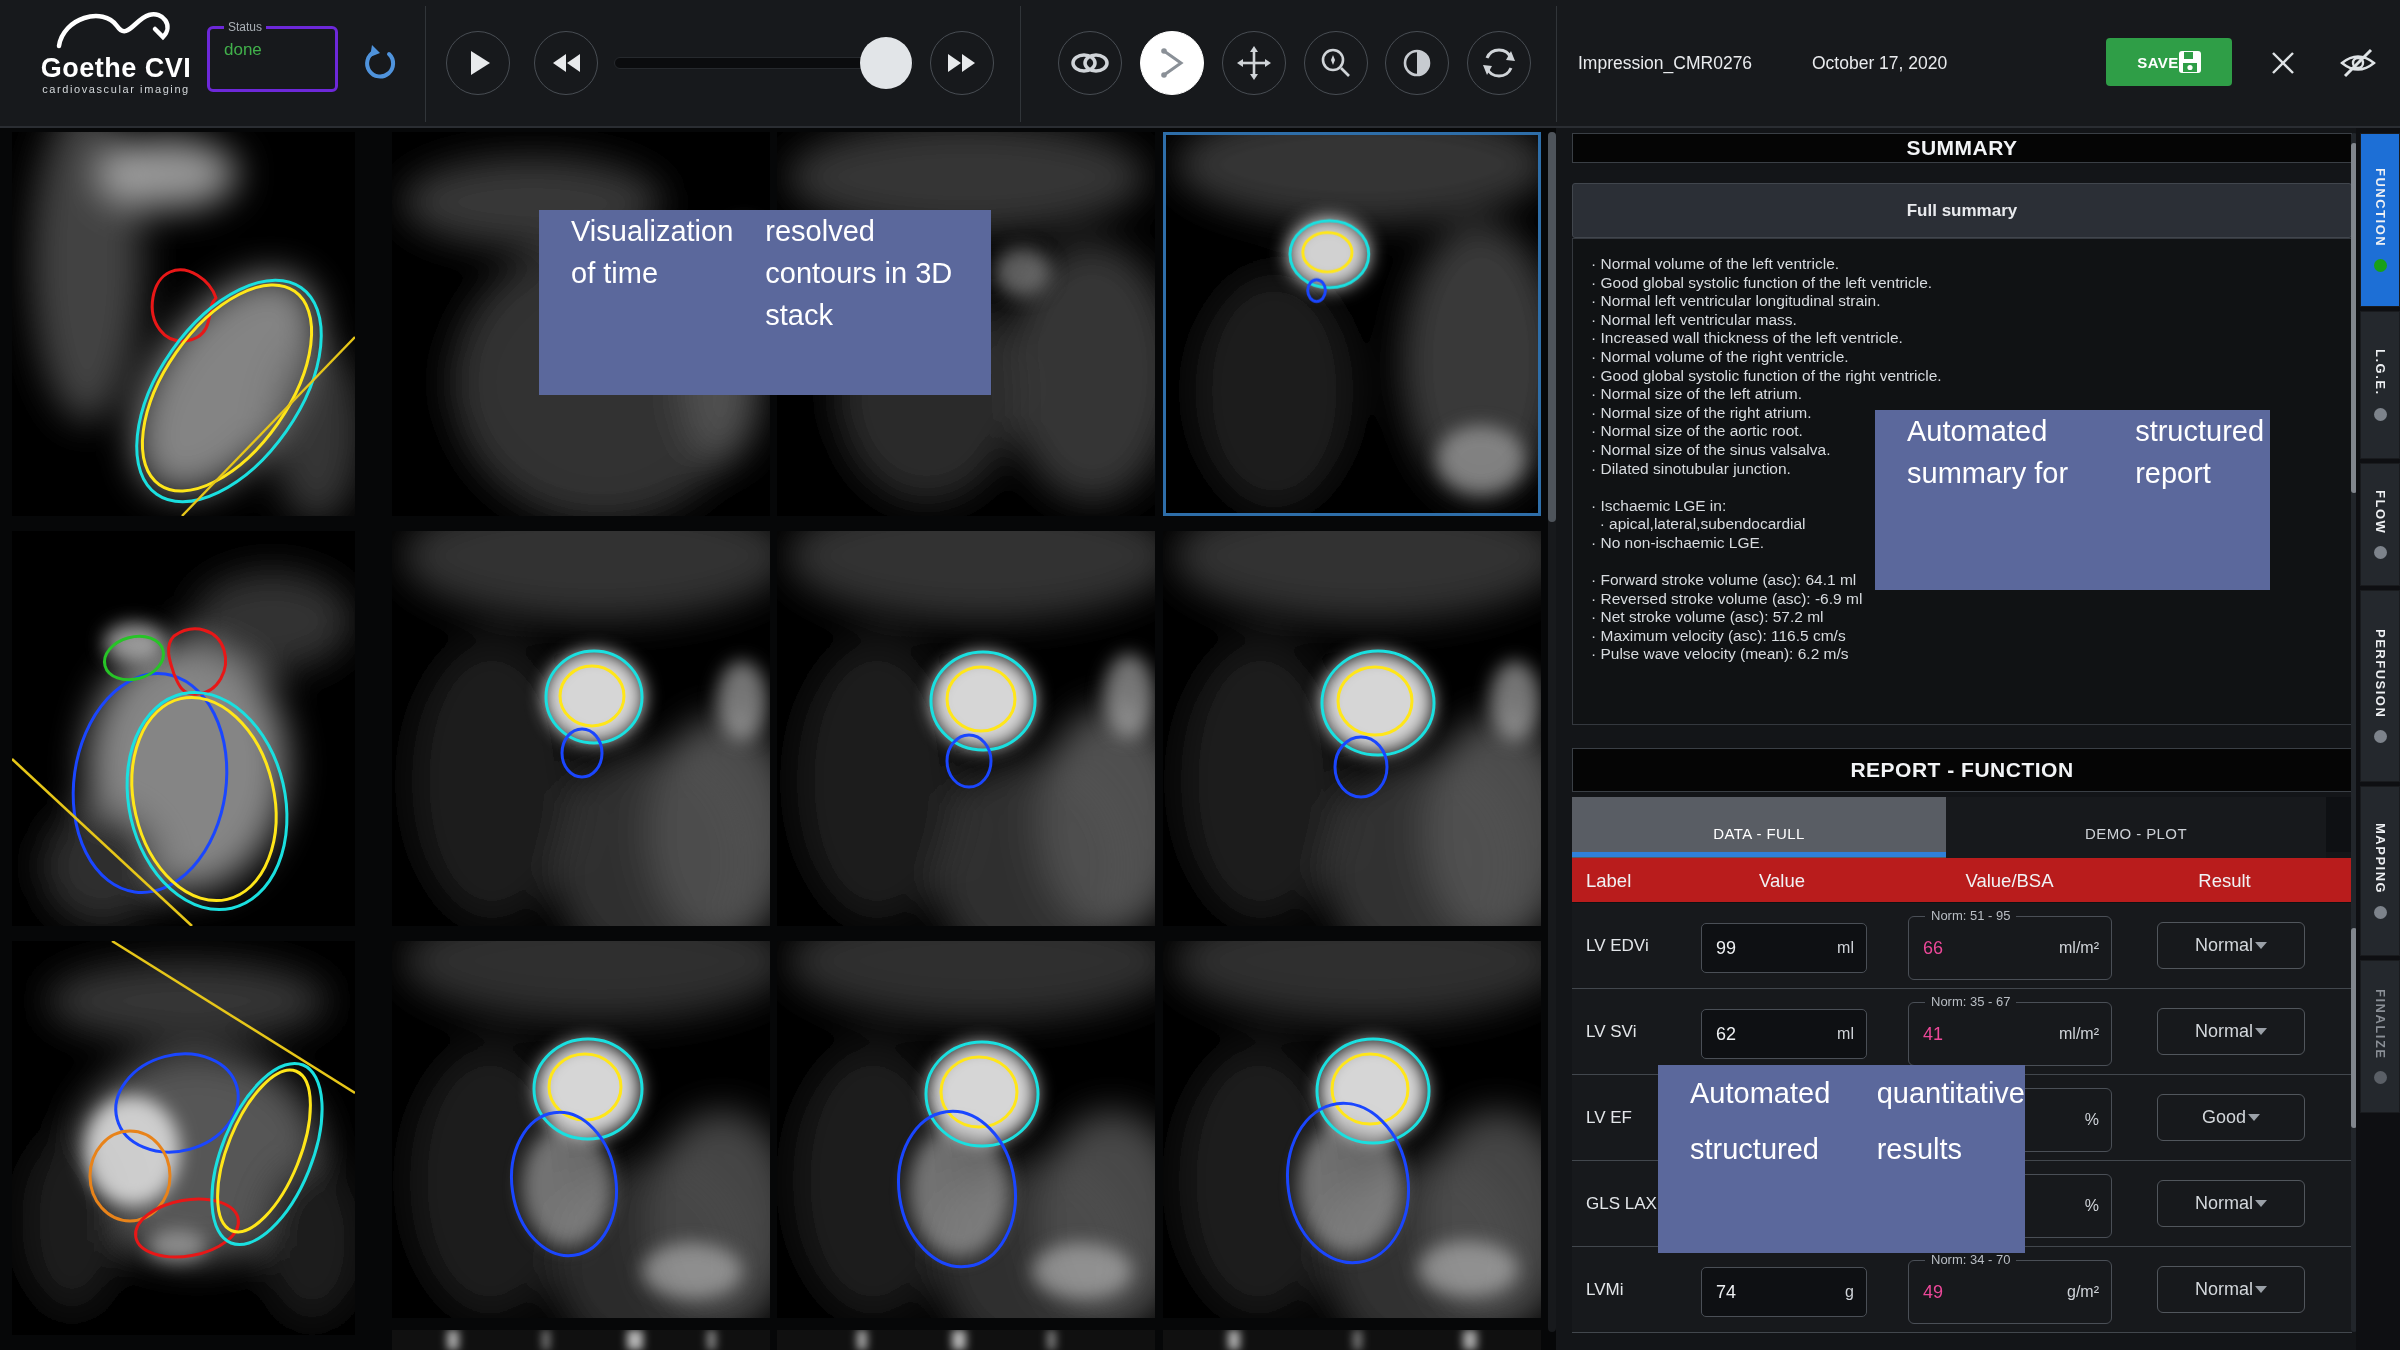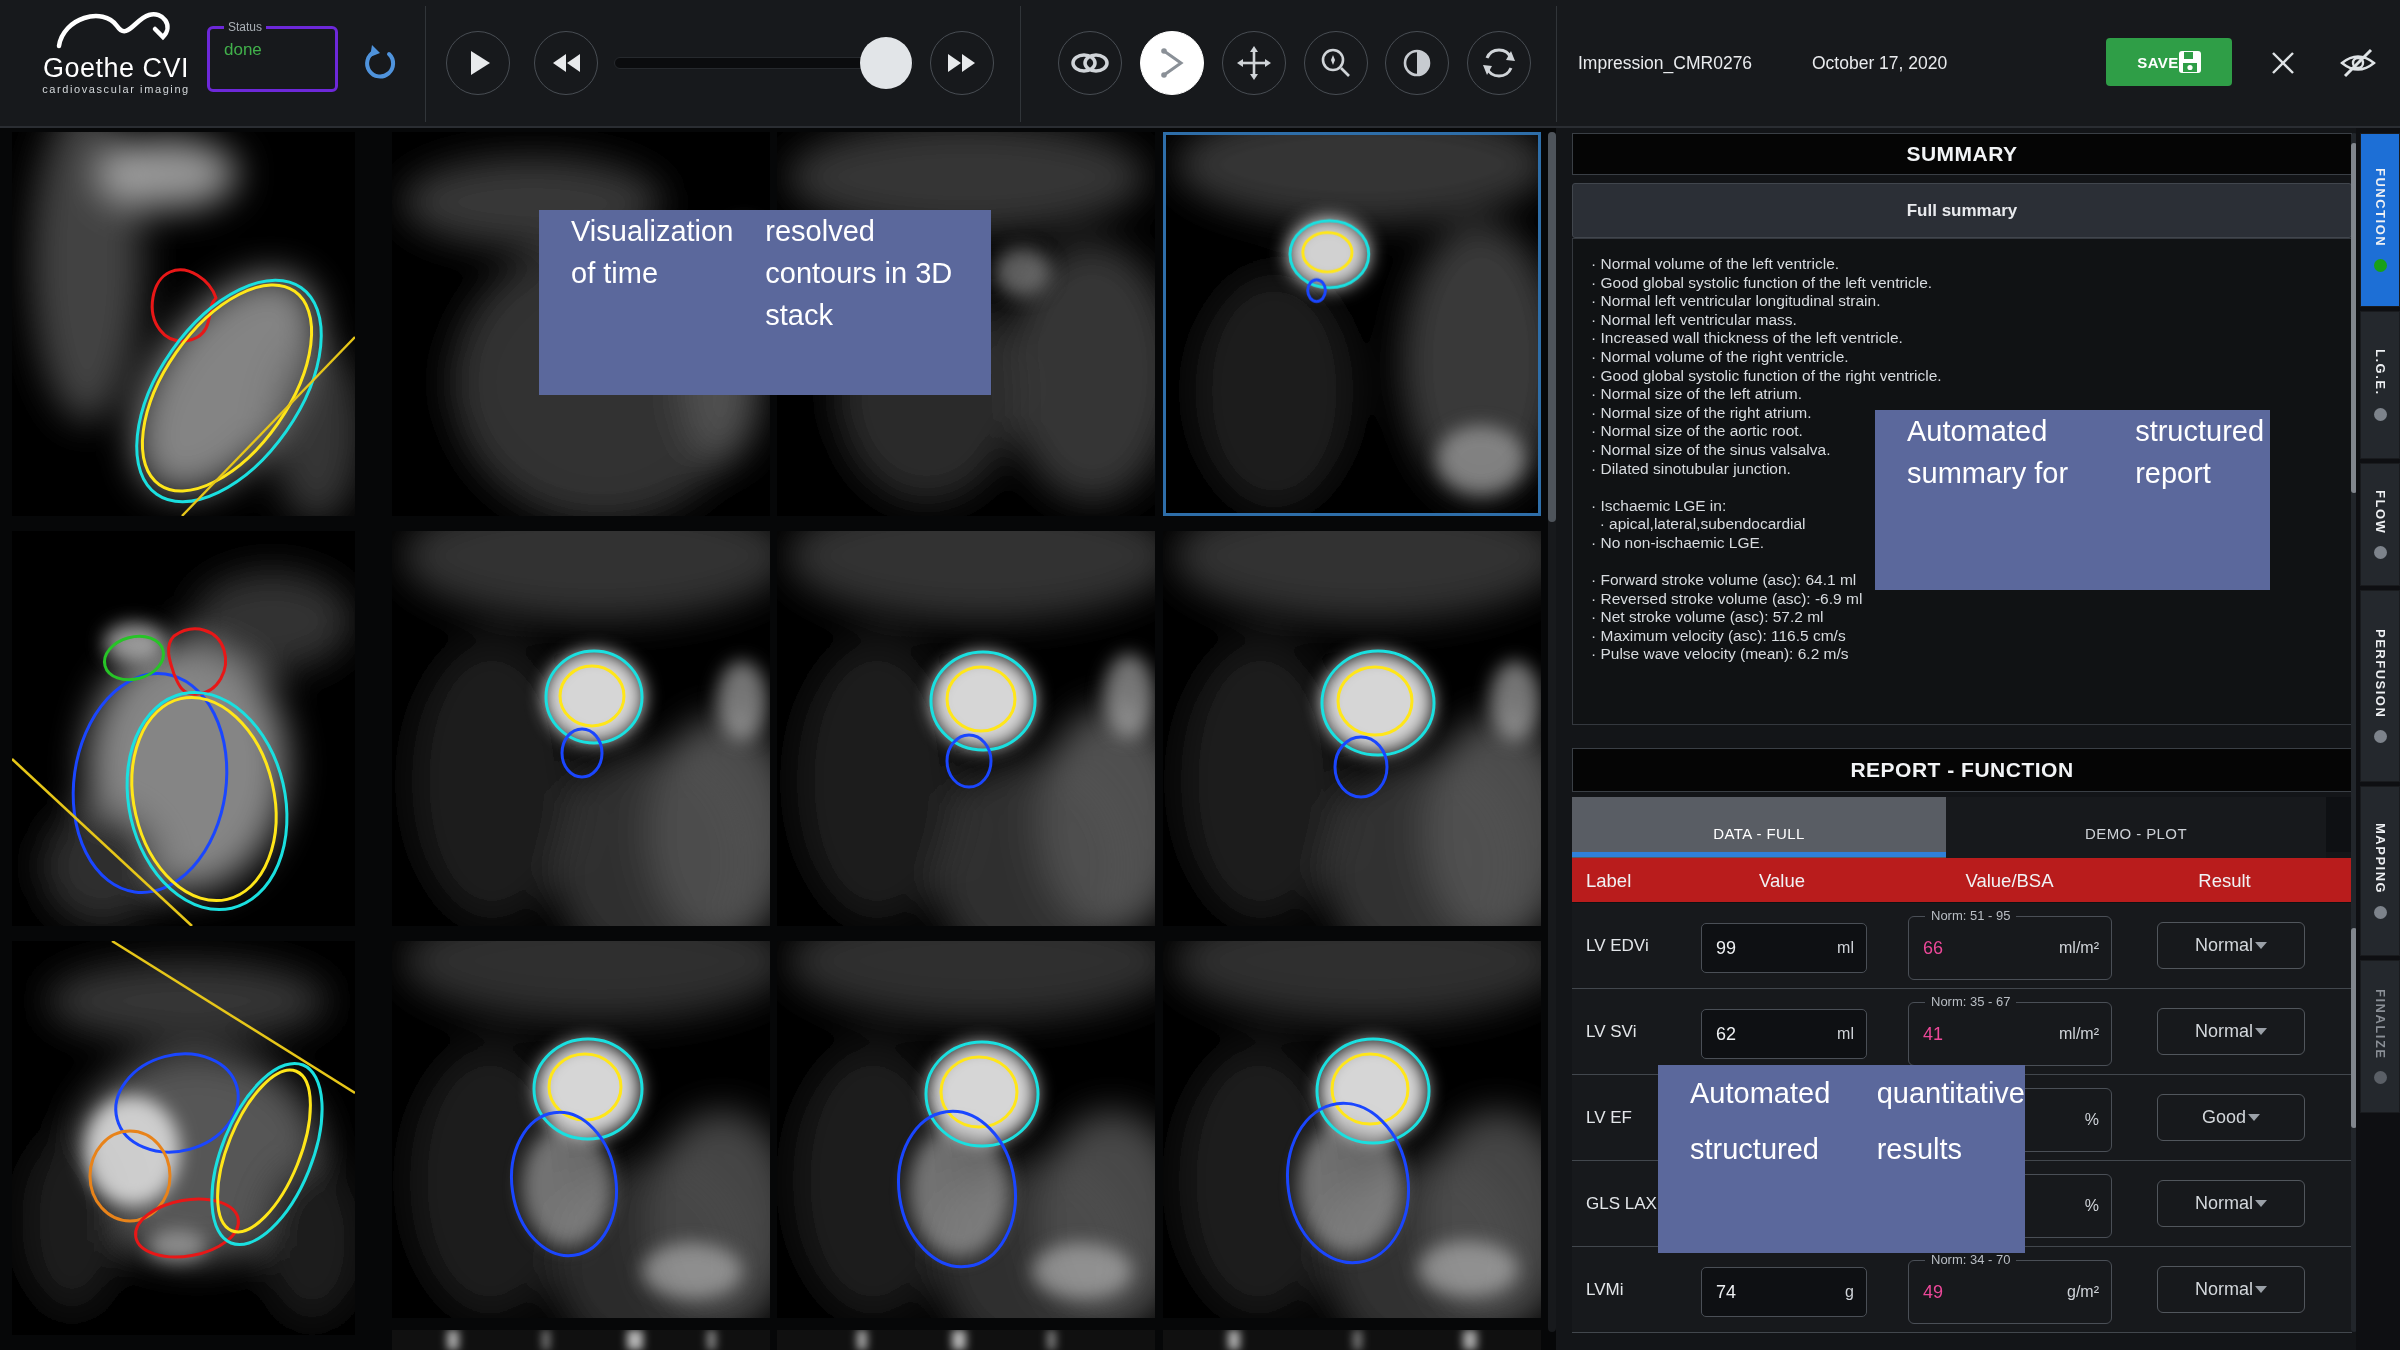--- a/index.html
+++ b/index.html
@@ -5,21 +5,21 @@
   html,body{margin:0;padding:0;background:#000;}
   *{box-sizing:border-box;}
   #stage{position:relative;width:2400px;height:1350px;background:#060708;overflow:hidden;
          font-family:"Liberation Sans",sans-serif;color:#dfe2e6;}
   .abs{position:absolute;}
 
   
   #topbar{left:0;top:0;width:2400px;height:128px;background:#17191c;border-bottom:2px solid #2a2d32;}
   .vsep{position:absolute;top:6px;height:116px;width:1px;background:#313539;}
   #logo{left:10px;top:4px;width:212px;text-align:center;}
-  #logo .t1{font-size:27px;font-weight:normal;color:#fff;letter-spacing:.5px;line-height:28px;}
+  #logo .t1{font-size:27px;font-weight:bold;color:#fff;letter-spacing:.5px;line-height:28px;}
   #logo .t2{font-size:11px;color:#d3d7da;letter-spacing:1.6px;margin-top:1px;}
   fieldset#statusbox{position:absolute;left:207px;top:20px;width:131px;height:72px;margin:0;
     border:3px solid #6d28d9;border-radius:6px;padding:4px 14px;}
   #statusbox legend{font-size:12px;color:#aab0b6;padding:0 4px;}
   #statusbox .val{font-size:17px;color:#41b04b;margin-top:2px;}
   .cirbtn{position:absolute;width:64px;height:64px;border-radius:50%;border:1.5px solid #484d53;top:31px;
           display:flex;align-items:center;justify-content:center;background:transparent;}
   .cirbtn.white{background:#fff;border-color:#fff;}
   #slider-track{left:614px;top:57px;width:300px;height:12px;background:#0b0c0e;border-radius:7px;border:1px solid #26292d;}
   #slider-handle{position:absolute;top:37px;width:52px;height:52px;border-radius:50%;background:#e2e5e8;margin-left:-26px;}
@@ -489,21 +489,21 @@
         </g>
       </svg>
   </div>
 
   <div id="grid-scroll" class="abs">
     <div id="grid-thumb"></div>
   </div>
 
   <div id="rpanel-bg" class="abs"></div>
 
-  <div class="abs blackbar" style="left:1572px;top:133px;width:780px;height:42px">SUMMARY</div>
+  <div class="abs blackbar" style="left:1572px;top:133px;width:780px;height:30px">SUMMARY</div>
   <div id="full-summary" class="abs">Full summary</div>
   <div id="summary-body" class="abs">
 
   <div class="sline">· Normal volume of the left ventricle.</div>
       <div class="sline">· Good global systolic function of the left ventricle.</div>
       <div class="sline">· Normal left ventricular longitudinal strain.</div>
       <div class="sline">· Normal left ventricular mass.</div>
       <div class="sline">· Increased wall thickness of the left ventricle.</div>
       <div class="sline">· Normal volume of the right ventricle.</div>
       <div class="sline">· Good global systolic function of the right ventricle.</div>

